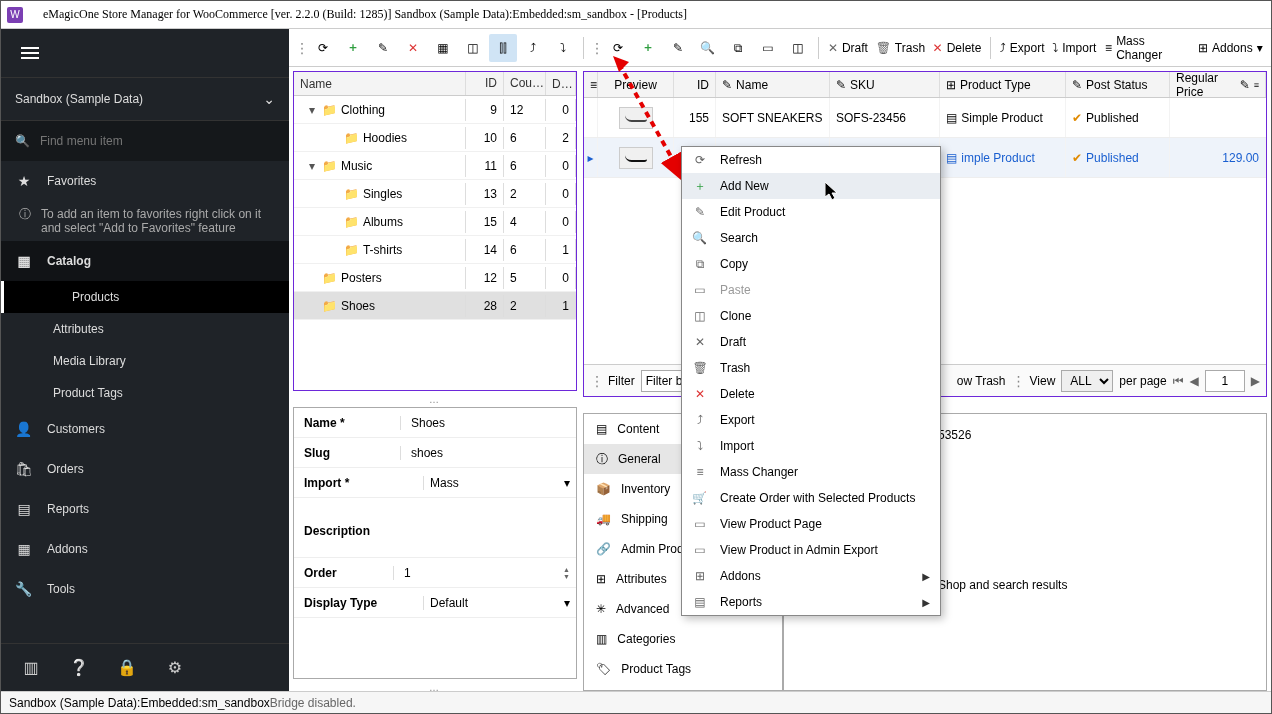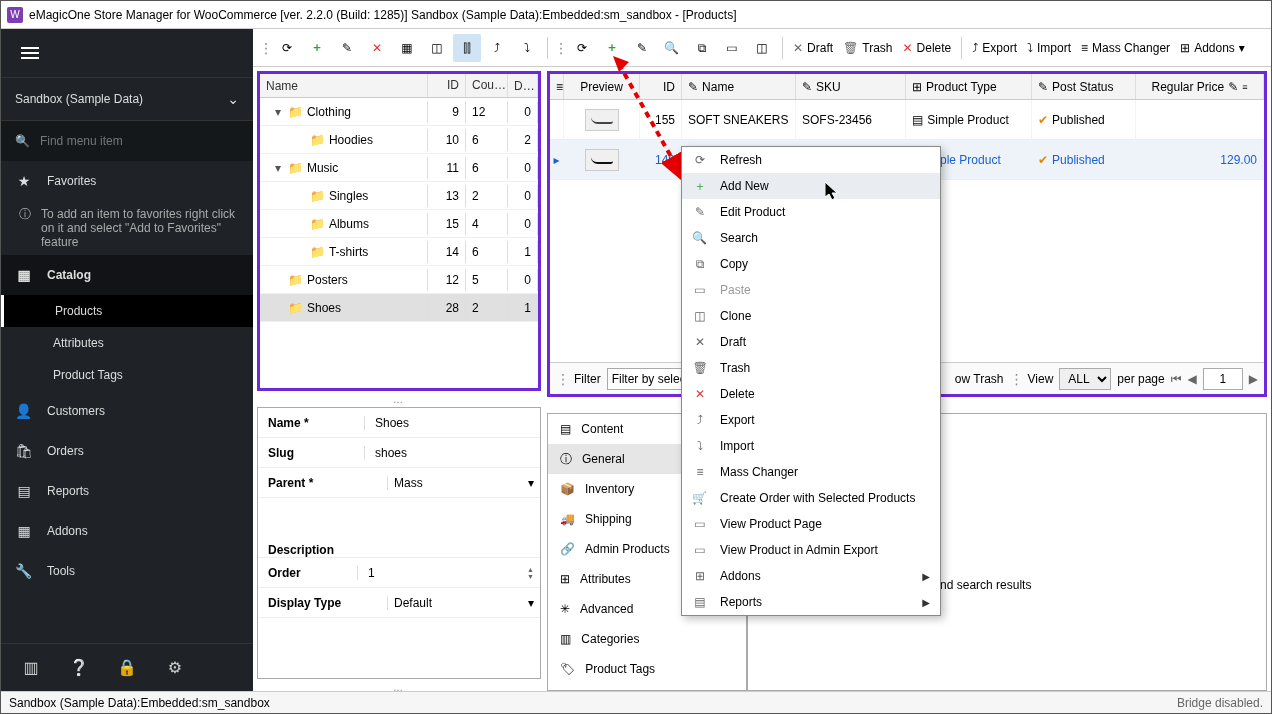--- a/index.html
+++ b/index.html
@@ -1,45 +1,45 @@
 <!DOCTYPE html>
 <html><head>
 <meta charset="utf-8">
 <style>
 * { margin:0; padding:0; box-sizing:border-box; font-family:"Segoe UI", Tahoma, sans-serif; font-size:12px; }
 body { background:#fff; color:#000; width:1272px; height:714px; position:relative; overflow:hidden; border:1px solid #555;}
 .titlebar { height:28px; background:#fff; display:flex; align-items:center; padding:0 6px; border-bottom:1px solid #ccc;}
 .titlebar .app-icon { width:16px; height:16px; background:#7b3fb3; border-radius:2px; display:flex; align-items:center; justify-content:center; color:#fff; font-size:10px;}
-.titlebar .title { margin-left:6px; }
+.titlebar .title { margin-left:20px;font-family:Liberation Serif, serif; }
 .main { display:flex; height:calc(100% - 28px - 22px); }
-.sidebar { width:252px; background:#1f2328; color:#ddd; display:flex; flex-direction:column; }
+.sidebar { width:288px; background:#1f2328; color:#ddd; display:flex; flex-direction:column; }
 .sidebar .menu-btn { height:48px; display:flex; align-items:center; padding-left:20px;}
 .sidebar .menu-icon span{display:block;width:18px;height:2px;background:#fff;margin:3px 0;}
 .sidebar .store-row { height:44px; display:flex; align-items:center; justify-content:space-between; padding:0 14px; font-size:16px; border-top:1px solid #333; border-bottom:1px solid #333;}
 .sidebar .search-row { height:40px; display:flex; align-items:center; padding:0 14px; background:#15181b; }
 .sidebar .search-row input { background:transparent; border:none; color:#888; outline:none; margin-left:10px; width:160px;}
 .sidebar .nav-item { display:flex; align-items:center; height:40px; padding:0 14px; gap:14px; cursor:pointer;}
 .sidebar .nav-item .ico { width:18px; text-align:center; font-size:14px;}
 .sidebar .nav-item.sub { padding-left:52px; height:32px; font-size:12px;}
-.sidebar .nav-item.active { background:#000; border-left:3px solid #fff; padding-left:51px;}
+.sidebar .nav-item.active { background:#000; border-left:3px solid #fff; padding-left:68px;}
 .sidebar .nav-item.category { background:#111316; font-weight:600; font-size:13px;}
 .sidebar .tip { font-size:11px; color:#aaa; padding:6px 14px 6px 48px; line-height:14px; display:flex; gap:10px;}
 .sidebar .tip .ico{margin-left:-30px;}
 .sidebar .bottom-icons { margin-top:auto; height:48px; display:flex; align-items:center; gap:28px; padding-left:20px; border-top:1px solid #333;}
 .sidebar .bottom-icons .bi{width:20px;height:20px;display:flex;align-items:center;justify-content:center;color:#ccc;font-size:16px;}
 .content { flex:1; display:flex; flex-direction:column; background:#fff;}
 .toolbar { height:38px; border-bottom:1px solid #ccc; display:flex; align-items:center; padding:0 6px; gap:2px;}
 .tb-btn { height:28px; min-width:28px; display:flex; align-items:center; justify-content:center; padding:0 4px; border-radius:2px; cursor:pointer; gap:4px;}
 .tb-btn.active{background:#d0e4f5;}
 .tb-sep{width:1px;height:22px;background:#ccc;margin:0 4px;}
 .drag{color:#888;letter-spacing:-2px;font-size:14px;}
 .panes { display:flex; flex:1; gap:6px; padding:4px 4px 0 4px; min-height:0;}
 .left-pane { width:284px; display:flex; flex-direction:column; gap:4px;}
 .right-pane { flex:1; display:flex; flex-direction:column; gap:4px; min-width:0;}
-.grid-box { border:3px solid #6d28d9; background:#fff; overflow:hidden; display:flex; flex-direction:column;}
+.grid-box { border:1px solid #6d28d9; background:#fff; overflow:hidden; display:flex; flex-direction:column;}
 .grid-header{display:flex;background:#f4f4f4;border-bottom:1px solid #ccc;height:24px;}
 .grid-header .col, .grid-row .cell{padding:4px 6px;border-right:1px solid #ddd;overflow:hidden;white-space:nowrap;}
 .grid-header .col{color:#333;}
 .grid-body{overflow:auto;}
 .grid-row{display:flex;height:28px;align-items:center;border-bottom:1px solid #f0f0f0;}
 .grid-row.selected{background:#e0e0e0;}
 .cat-name{flex:1;display:flex;align-items:center;gap:4px;}
 .cat-id{width:38px;text-align:right;}
 .cat-count{width:42px;text-align:left;}
 .cat-ext{width:30px;text-align:right;}
@@ -76,21 +76,21 @@
 
 .ctx-menu{position:absolute;left:680px;top:145px;width:260px;background:#fff;border:1px solid #888;box-shadow:3px 3px 8px rgba(0,0,0,.25);z-index:1000;}
 .ctx-menu .mi{display:flex;align-items:center;height:26px;padding:0 10px;gap:12px;cursor:pointer;}
 .ctx-menu .mi:hover,.ctx-menu .mi.hover{background:#e9edf2;}
 .ctx-menu .mi.disabled{color:#999;}
 .ctx-menu .mi .mico{width:16px;text-align:center;}
 .ctx-menu .mi .arrow{margin-left:auto;color:#333;font-size:10px;}
 
 .arrow-svg{position:absolute;left:610px;top:55px;z-index:900;pointer-events:none;}
 .statusbar{height:22px;border-top:1px solid #ccc;background:#f6f6f6;display:flex;align-items:center;padding:0 8px;}
-.statusbar .center{flex:1;text-align:right;color:#666;}
+.statusbar .center{flex:1;text-align:left;color:#666;}
 .green{color:#2e9e3f;}
 .red{color:#d33;}
 .orange{color:#e08a00;}
 .gray{color:#666;}
 </style>
 </head>
 <body>
 
 <div class="titlebar">
   <div class="app-icon">W</div>
@@ -125,20 +125,23 @@
       </div>
     <div class="nav-item category">
         <span class="ico">▦</span>
         <span>Catalog</span>
       </div>
     <div class="nav-item sub active">
         <span>Products</span>
       </div>
     <div class="nav-item sub">
         <span>Attributes</span>
+      </div>
+    <div class="nav-item sub">
+        <span>Media Library</span>
       </div>
     <div class="nav-item sub">
         <span>Product Tags</span>
       </div>
     <div class="nav-item">
         <span class="ico">👤</span>
         <span>Customers</span>
       </div>
     <div class="nav-item">
         <span class="ico">🛍</span>
@@ -327,27 +330,27 @@
                 <input value="Shoes" style="">
               </div>
             </div>
           <div class="prop-row">
               <div class="prop-label">Slug</div>
               <div class="prop-value">
                 <input value="shoes" style="">
               </div>
             </div>
           <div class="prop-row">
-              <div class="prop-label">Parent *</div>
+              <div class="prop-label">Import *</div>
               <div class="prop-value">
                 <span style="flex:1;">Mass</span>
                 <span>▾</span>
               </div>
             </div>
-          <div class="prop-row" style="height:60px;align-items:flex-end;padding-top:6px;">
+          <div class="prop-row" style="height:60px;align-items:center;padding-top:6px;">
               <div class="prop-label" style="border:none;">Description</div>
               <div class="prop-value"></div>
             </div>
           <div class="prop-row">
               <div class="prop-label">Order</div>
               <div class="prop-value">
                 <input value="1" style="">
                 <div class="spin">
                   <span>▲</span>
                   <span>▼</span>
@@ -380,21 +383,21 @@
                 <span>SKU</span>
               </div>
             <div class="pcol" style="width:126px;">
                 <span>⊞</span>
                 <span>Product Type</span>
               </div>
             <div class="pcol" style="width:104px;">
                 <span>✎</span>
                 <span>Post Status</span>
               </div>
-            <div class="pcol" style="flex:1;justify-content:center;">
+            <div class="pcol" style="flex:1;justify-content:flex-end;">
                 <span>Regular Price</span>
                 <span>✎</span>
                 <span style="font-size:9px;">≡</span>
               </div>
           </div>
           <div id="prod-body" style="flex:1;">
               <div class="prod-row">
                 <div class="pcell" style="width:14px;justify-content:center;"></div>
                 <div class="pcell" style="width:76px;justify-content:center;">
                   <div class="preview-img">

